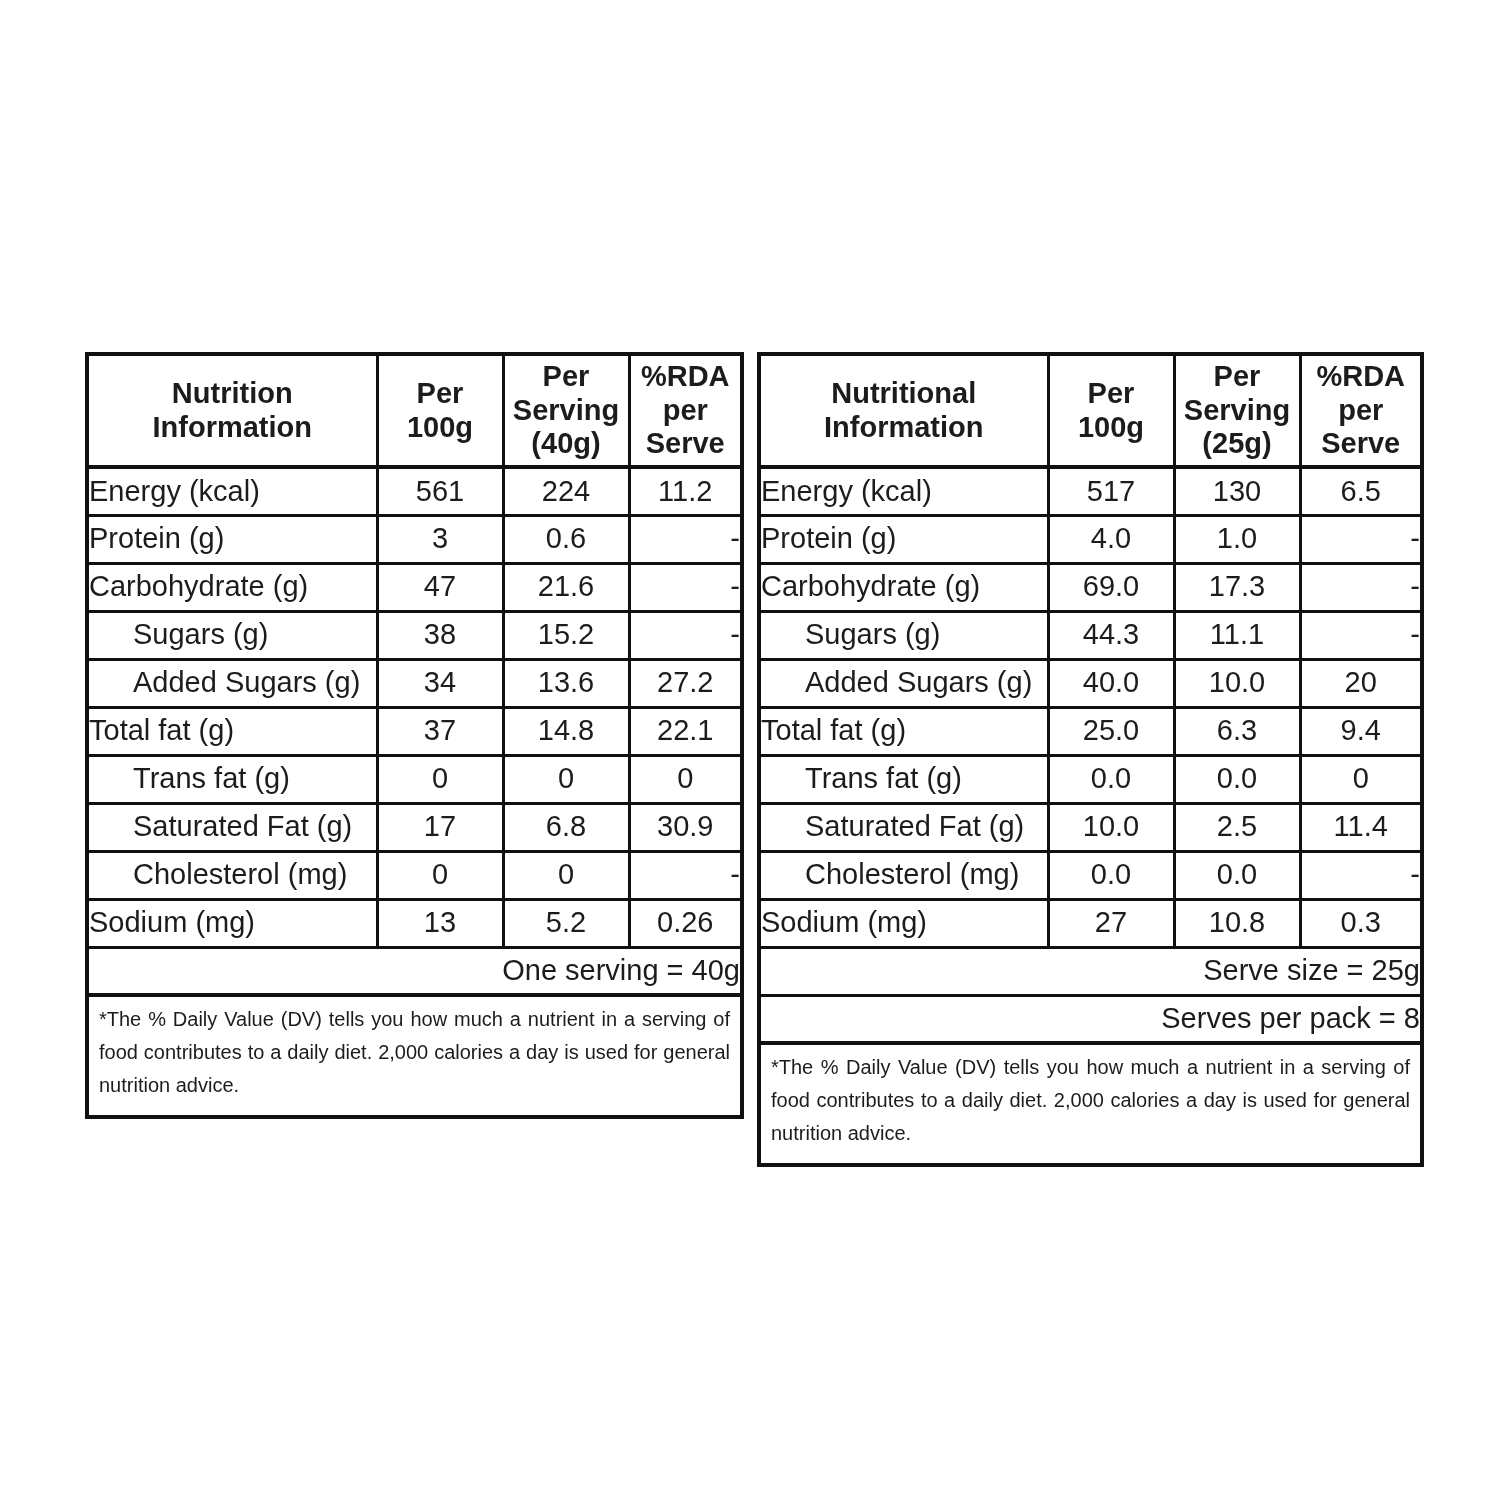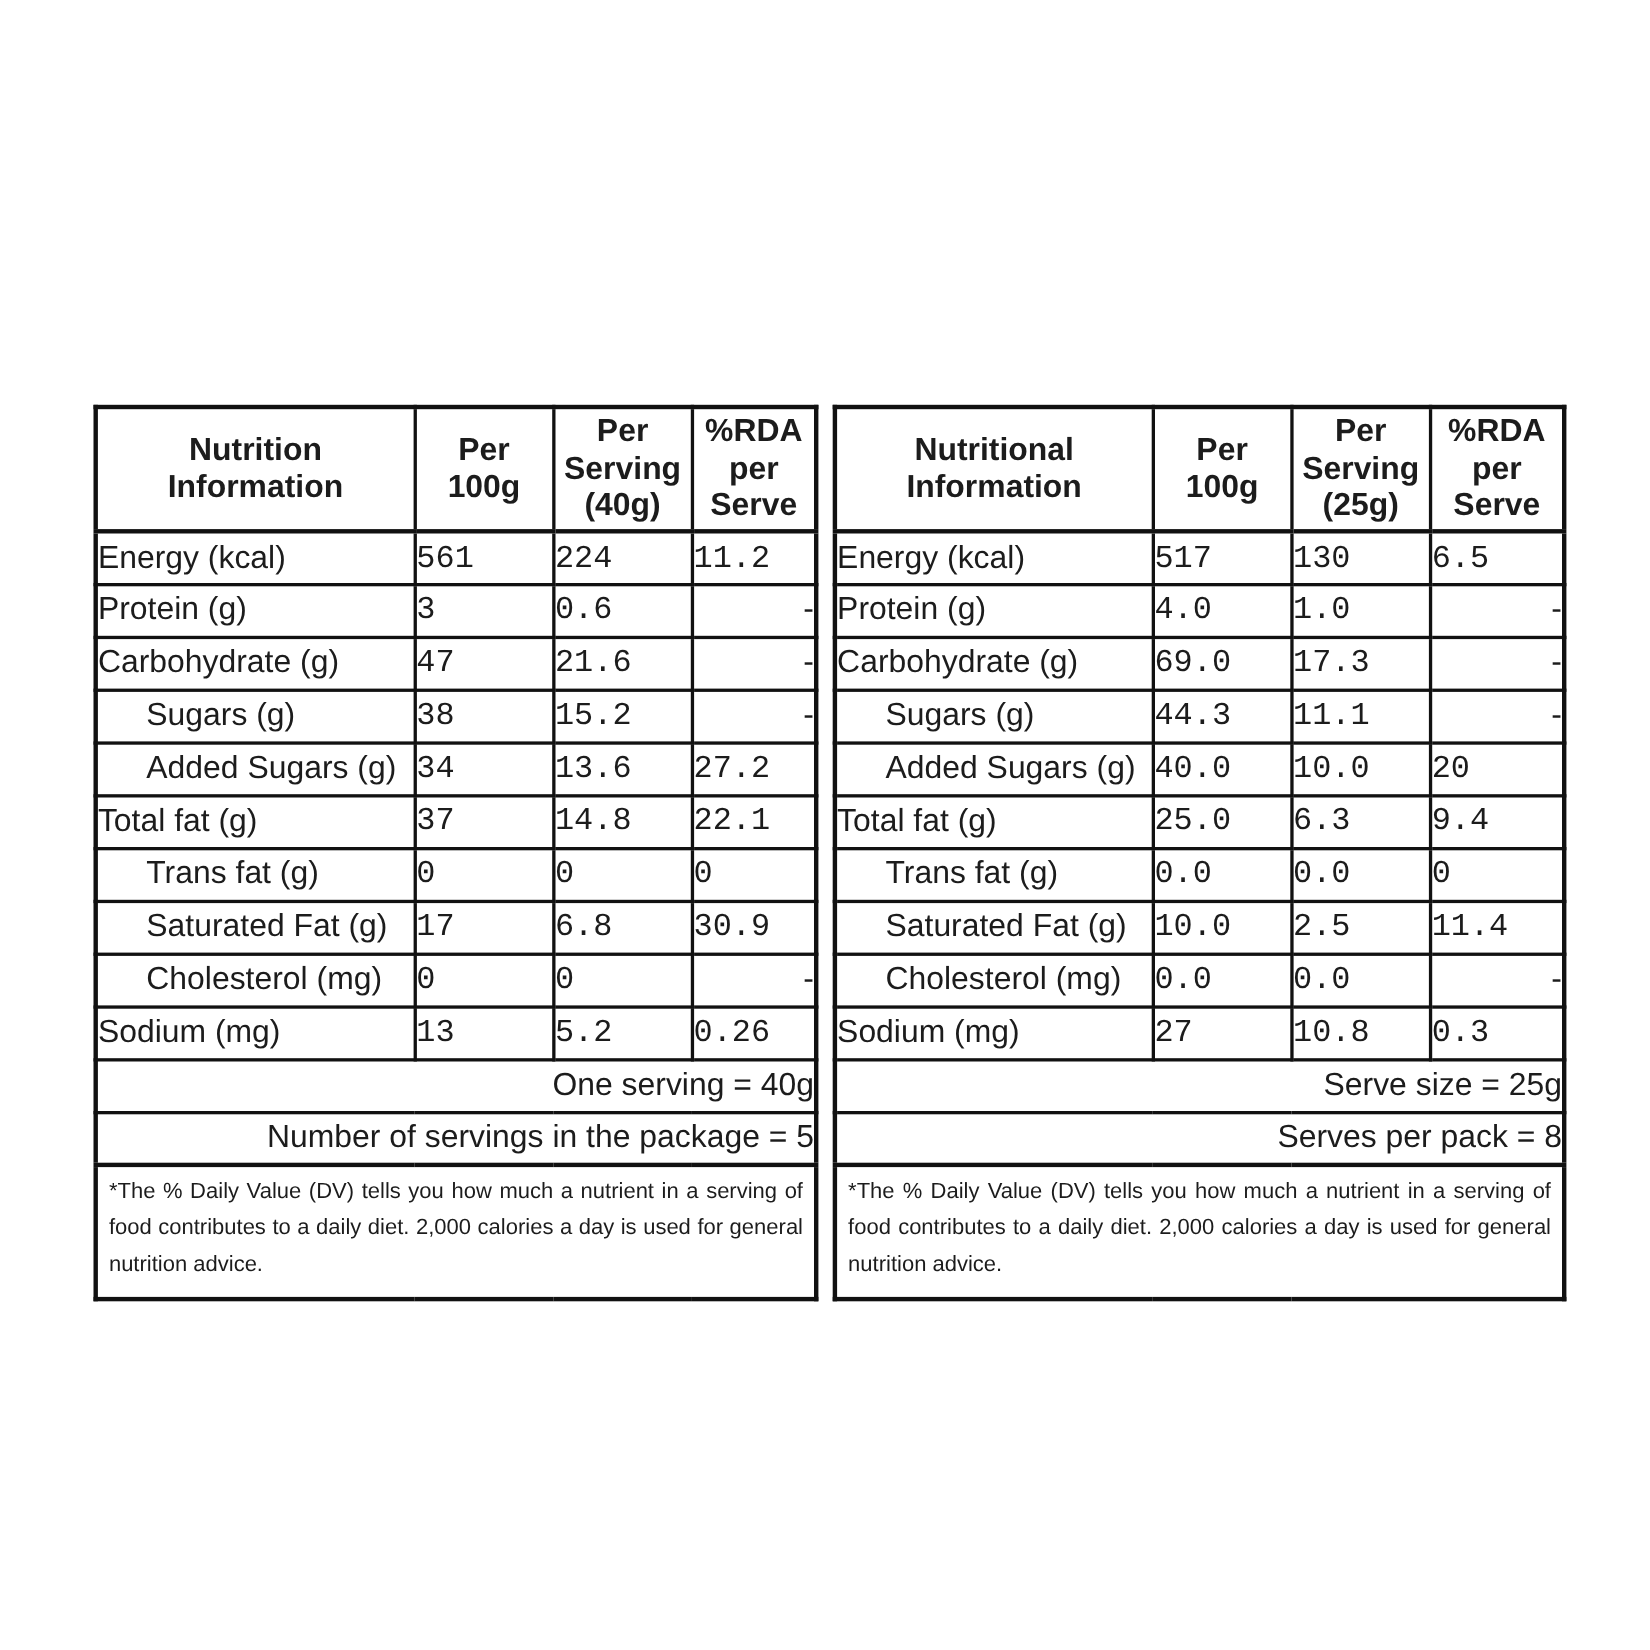--- a/index.html
+++ b/index.html
@@ -13,21 +13,21 @@
   }
   .canvas {
     position: relative;
     width: 1500px;
     height: 1500px;
     background: #ffffff;
     overflow: hidden;
   }
   .ntable-wrap {
     position: absolute;
-    top: 368px;
+    top: 352px;
   }
   .ntable-wrap.left  { left: 85px;  width: 655px; }
   .ntable-wrap.right { left: 757px; width: 547px; }
 
   table.ntable {
     border-collapse: collapse;
     width: 100%;
     table-layout: fixed;
     border: 4px solid #111111;
   }
@@ -47,21 +47,21 @@
     white-space: pre-line;
     border-bottom: 4px solid #111111;
   }
   table.ntable tbody tr.data-row { height: 48px; }
   td.label {
     text-align: left;
     padding-left: 12px;
     margin-left: 47px;
   }
   td.label.indent { padding-left: 44px; }
-  td.num  { text-align: left; font-family: Liberation Mono, monospace; }
+  td.num  { text-align: center; }
   td.dash { text-align: right; padding-right: 22px; }
   tr.note-row { height: 48px; }
   tr.note-row td {
     text-align: right;
     padding-left: 12px;
   }
   tr.footnote-row td {
     height: 104px;
     text-align: justify;
     font-size: 20px;
@@ -155,23 +155,20 @@
         </tr>
         <tr class="data-row">
           <td class="label">Sodium (mg)</td>
           <td class="num">13</td>
           <td class="num">5.2</td>
           <td class="num">0.26</td>
         </tr>
         <tr class="note-row">
           <td colspan="4">One serving = 40g</td>
         </tr>
-        <tr class="note-row">
-          <td colspan="4">Number of servings in the package = 5</td>
-        </tr>
         <tr class="footnote-row">
           <td colspan="4">*The % Daily Value (DV) tells you how much a nutrient in a serving of food contributes to a daily diet. 2,000 calories a day is used for general nutrition advice.</td>
         </tr>
       </tbody>
     </table>
   </div>
 
   <div class="ntable-wrap right">
     <table class="ntable">
       <colgroup>

